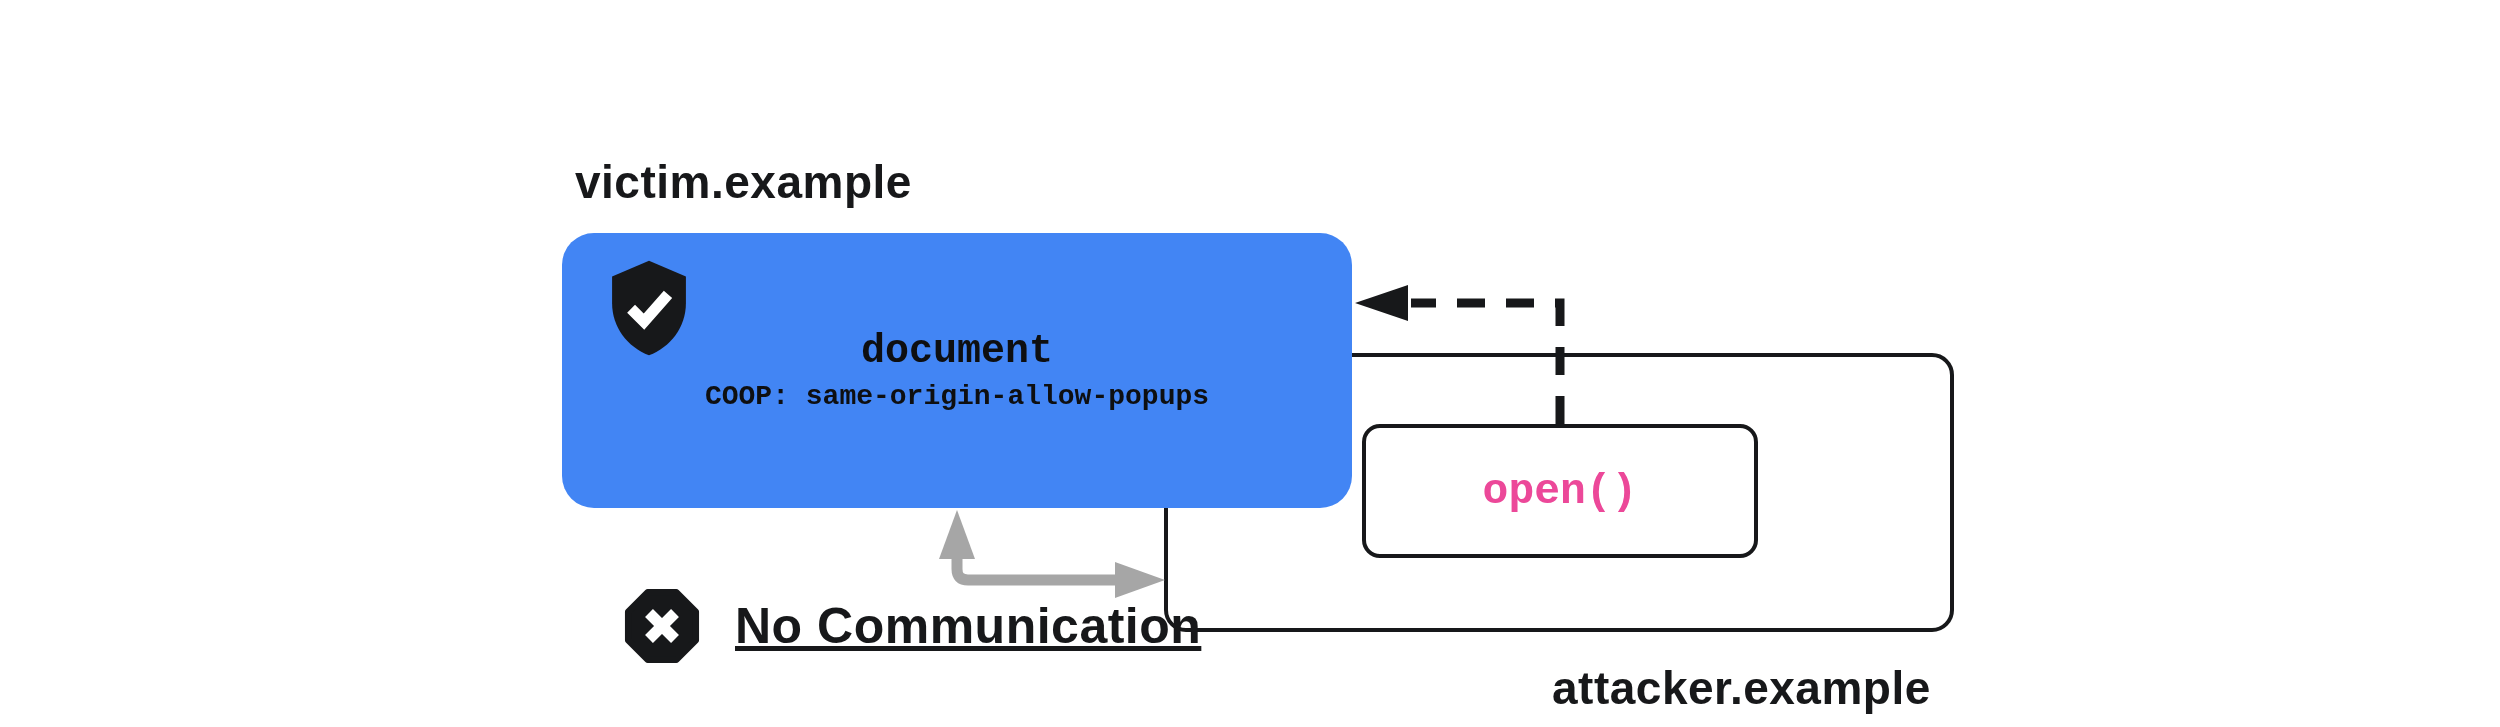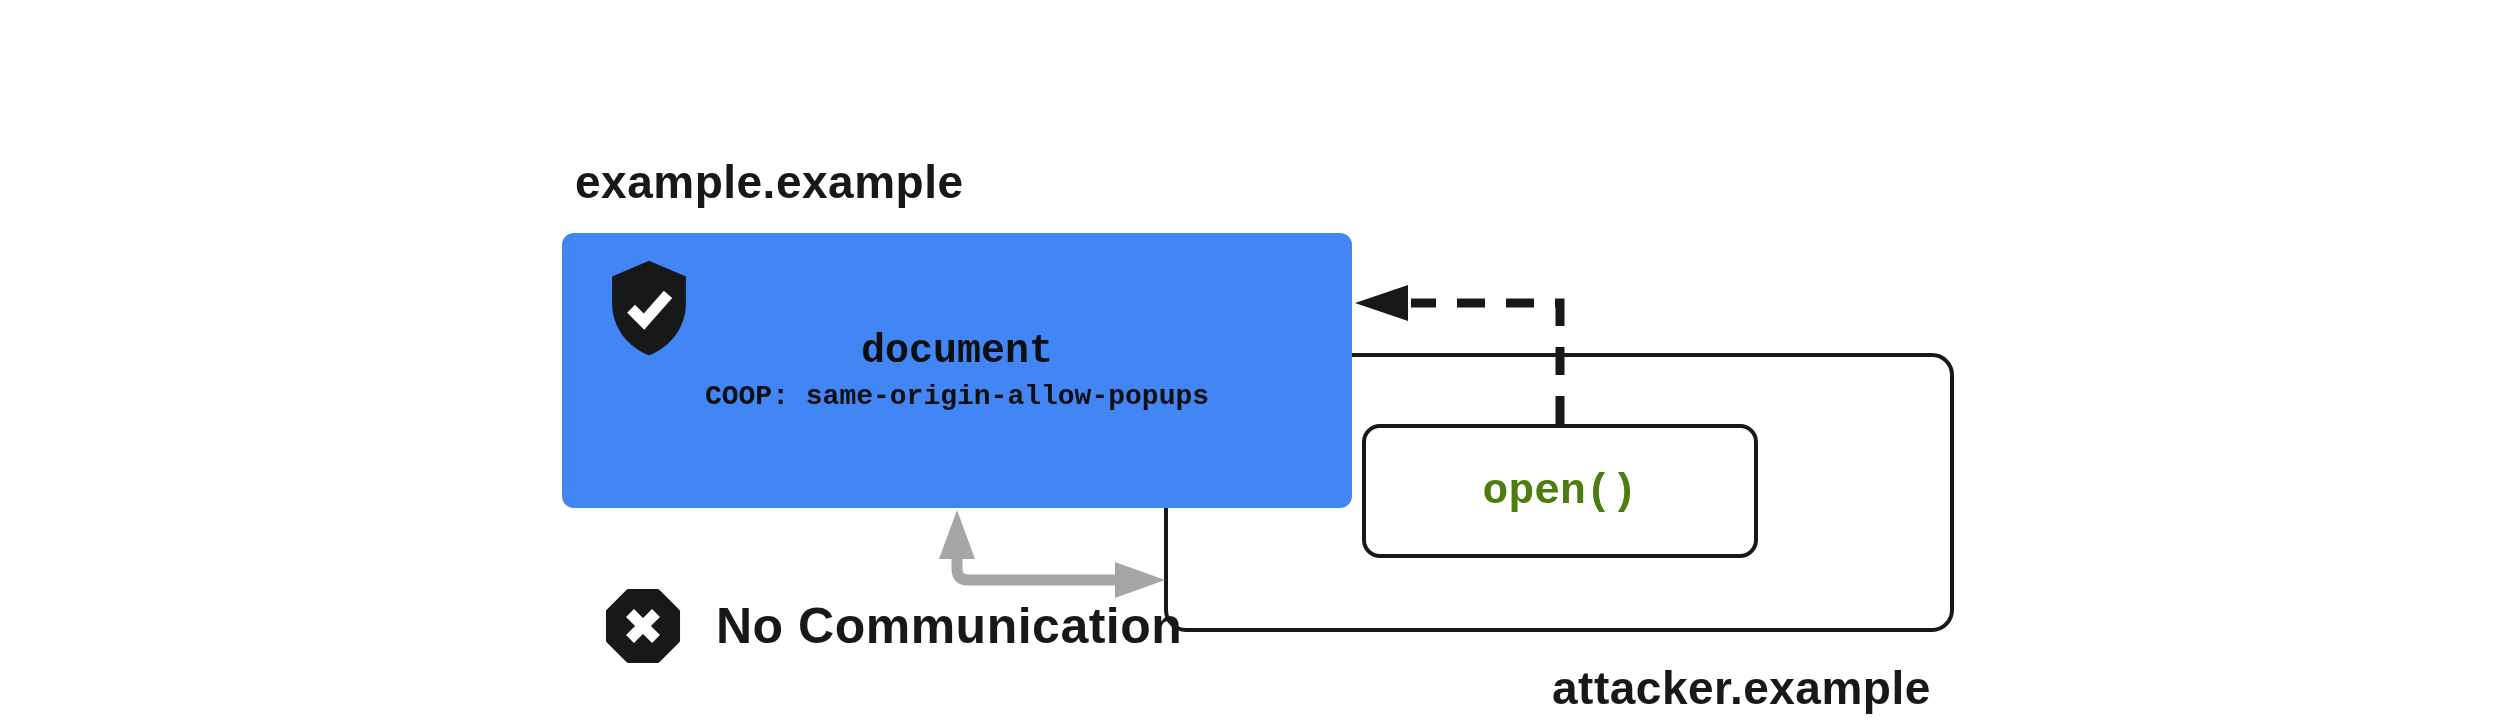--- a/index.html
+++ b/index.html
@@ -38,21 +38,21 @@
     border: 4px solid var(--line);
     border-radius: 22px;
     background: transparent;
     z-index: 1;
   }
   .victim-box {
     position: absolute;
     left: 562px; top: 233px;
     width: 790px; height: 275px;
     background: var(--victim-box);
-    border-radius: 12px;
+    border-radius: 32px;
     z-index: 2;
   }
   .shield-icon {
     position: absolute;
     left: 44px; top: 24px;
     width: 86px; height: 102px;
   }
   .doc-text {
     position: absolute;
     left: 0; right: 0; top: 96px;
@@ -73,21 +73,21 @@
     background: var(--background);
     display: flex;
     align-items: center;
     justify-content: center;
     z-index: 3;
   }
   .open-label {
     font-family: "Liberation Mono", "DejaVu Sans Mono", monospace;
     font-weight: bold;
     font-size: 43px;
-    color: #4d7c0f;
+    color: #ec4899;
   }
 
   .arrows-overlay {
     position: absolute;
     left: 0; top: 0;
     width: 2500px; height: 727px;
     z-index: 4;
     pointer-events: none;
   }
   .dashed-line {
@@ -99,42 +99,43 @@
   .black-head { fill: var(--line); }
   .gray-line {
     fill: none;
     stroke: var(--blocked-arrow);
     stroke-width: 11;
   }
   .gray-head { fill: var(--blocked-arrow); }
 
   .no-comm-group {
     position: absolute;
-    left: 604px; top: 587px;
+    left: 623px; top: 587px;
     display: flex;
     align-items: center;
     gap: 34px;
     z-index: 5;
+    text-decoration: underline;
   }
   .x-octagon-icon { width: 78px; height: 78px; flex: 0 0 auto; }
   .no-comm-label {
     font-weight: bold;
     font-size: 50px;
     line-height: 56px;
     letter-spacing: 0.5px;
     color: var(--line);
     white-space: nowrap;
   }
 </style>
 </head>
 <body>
 
 <div class="canvas">
 
-  <div class="domain-label victim-label">example.example</div>
+  <div class="domain-label victim-label">victim.example</div>
 
   <div class="attacker-box"></div>
 
   <div class="victim-box">
     <svg class="shield-icon" viewBox="0 0 24 28">
       <path d="M12 0.8 L22.3 5.2 V12.6 C22.3 19.4 18 24.9 12 27.2 C6 24.9 1.7 19.4 1.7 12.6 V5.2 Z" fill="#17181a"></path>
       <polyline points="7,14.2 10.6,17.8 17.3,10.2" fill="none" stroke="#ffffff" stroke-width="3.1" stroke-linecap="butt" stroke-linejoin="miter"></polyline>
     </svg>
     <div class="doc-text">
       <div class="doc-line1">document</div>

